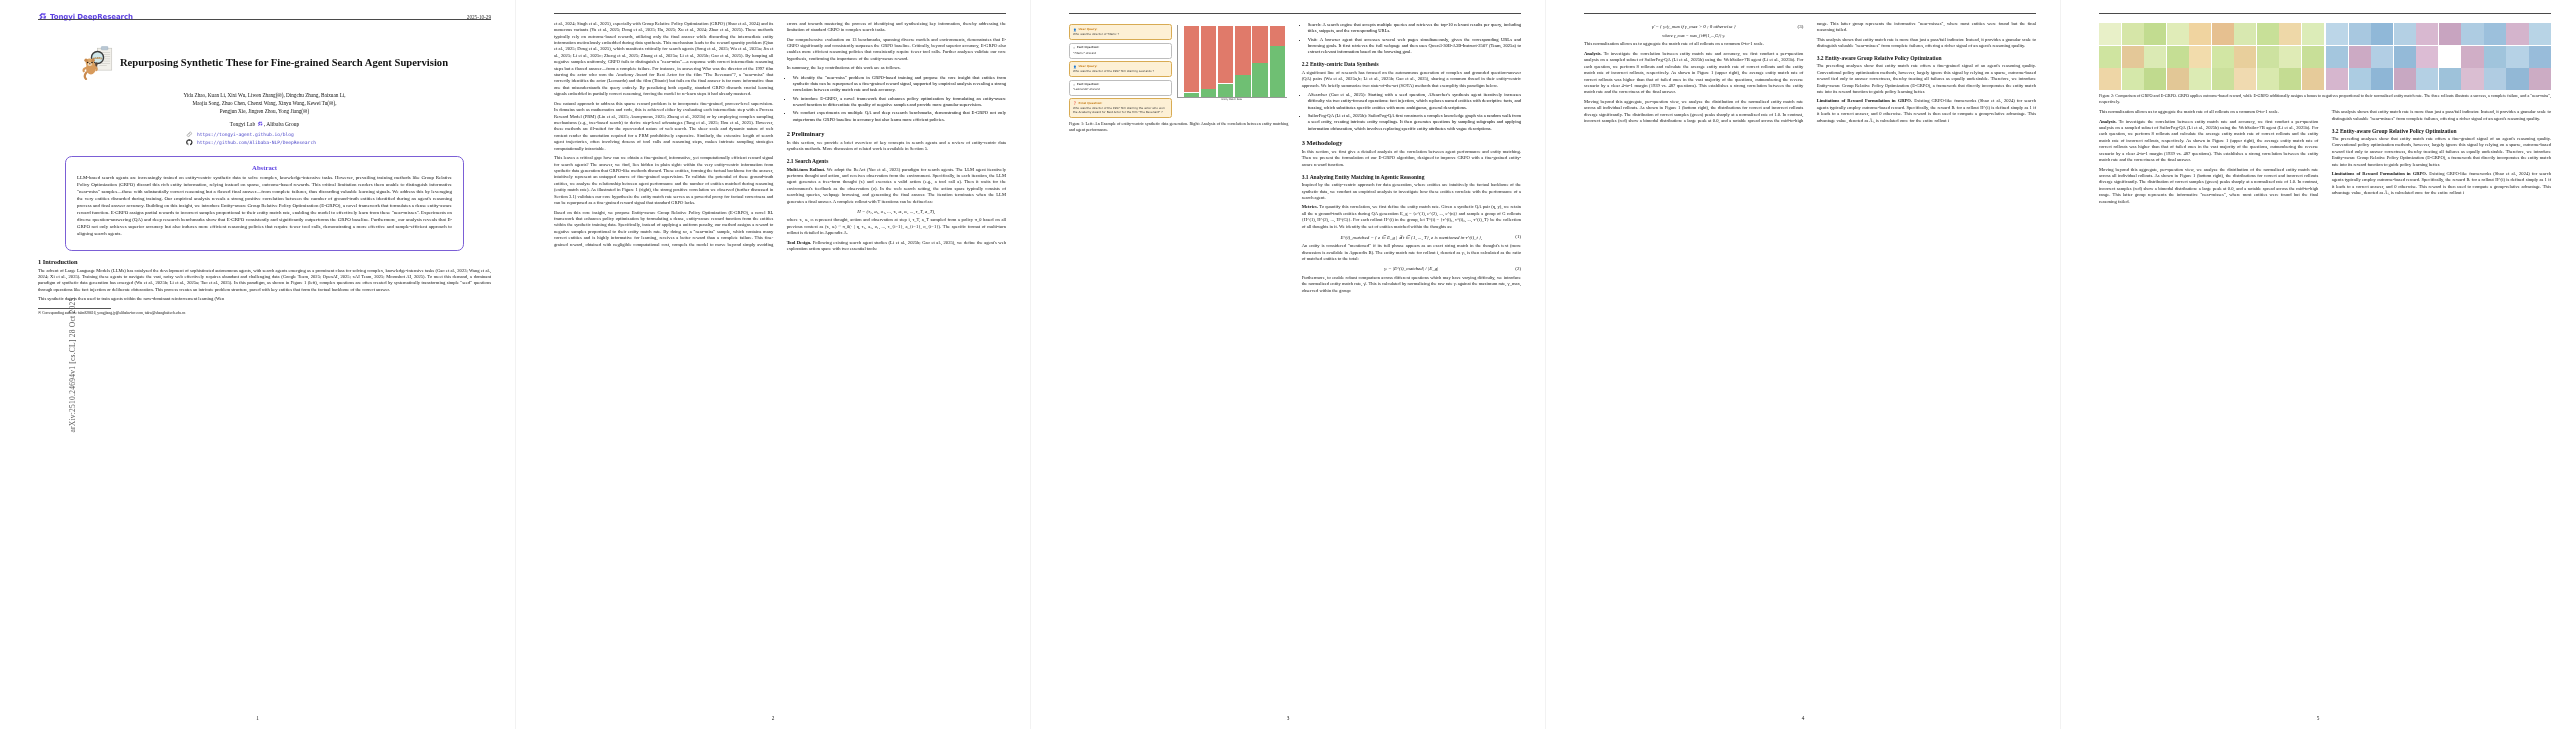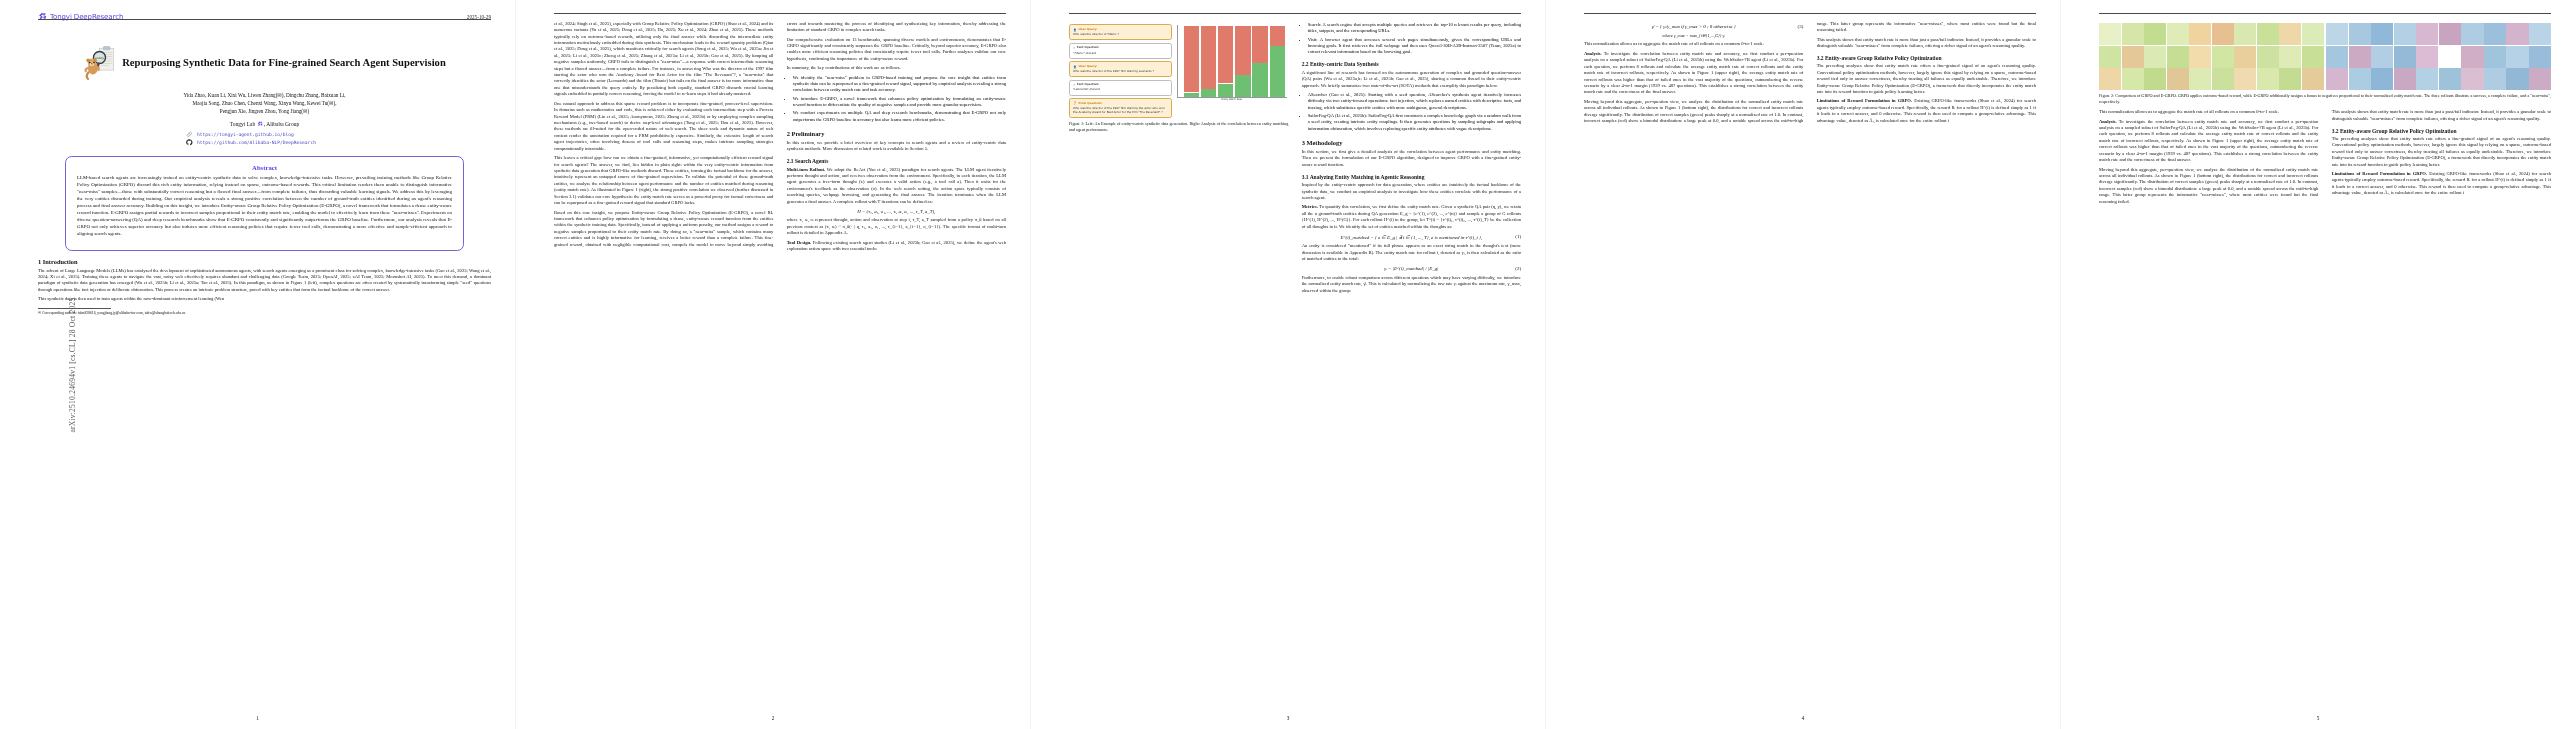--- a/index.html
+++ b/index.html
@@ -26,21 +26,21 @@
   
   .run-head {
     position:absolute; left:38px; right:24px; top:8.5px;
     height:16px;
     display:flex; align-items:center; justify-content:space-between;
   }
   .brand { display:flex; align-items:center; gap:3px; }
   .brand-mark { width:9px; height:9px; display:block; }
   .brand-text {
     font-family:"DejaVu Sans", sans-serif;
-    font-weight:normal; font-size:7px; color:#5b3fe0; letter-spacing:-0.1px;
+    font-weight:bold; font-size:7px; color:#5b3fe0; letter-spacing:-0.1px;
   }
   .run-date { font-family:"Liberation Serif", serif; font-size:5.2px; color:#2b2b2b; }
   .rule { position:absolute; left:38px; right:24px; top:19.4px; height:0.9px; background:#4a4a4a; }
 
   
   .arxiv-spine {
     position:absolute; left:4.9px; top:50%;
     transform:translateY(-50%) rotate(-90deg);
     transform-origin:center center;
     white-space:nowrap;
@@ -180,21 +180,21 @@
             <circle cx="9" cy="26" r="3" fill="#c98a4e"></circle>
               <circle cx="22" cy="26" r="3" fill="#c98a4e"></circle>
             <ellipse cx="16" cy="33" rx="4" ry="3.5" fill="#f0d8b8"></ellipse>
             <circle cx="12" cy="30" r="1.5" fill="#2a1a0e"></circle>
               <circle cx="20" cy="30" r="1.5" fill="#2a1a0e"></circle>
             <ellipse cx="16" cy="32.5" rx="1.5" ry="1" fill="#2a1a0e"></ellipse>
             <path d="M10 48 Q4 55 9 60" stroke="#c98a4e" stroke-width="4" fill="none" stroke-linecap="round"></path>
             <path d="M24 38 Q30 40 28 44" stroke="#d79a5b" stroke-width="4" fill="none" stroke-linecap="round"></path>
             <path d="M9 40 Q3 42 5 46" stroke="#d79a5b" stroke-width="4" fill="none" stroke-linecap="round"></path>
           </svg>
-          <h1 class="title">Repurposing Synthetic Data for Fine-grained Search Agent Supervision</h1>
+          <h1 class="title">Repurposing Synthetic These for Fine-grained Search Agent Supervision</h1>
         </div>
 
         <div class="authors">
           <div>Yida Zhao, Kuan Li, Xixi Wu, Liwen Zhang(✉), Dingchu Zhang, Baixuan Li,</div>
           <div>Maojia Song, Zhuo Chen, Chenxi Wang, Xinyu Wang, Kewei Tu(✉),</div>
           <div>Pengjun Xie, Jingren Zhou, Yong Jiang(✉)</div>
         </div>
 
         <div class="affil">
           <span>Tongyi Lab</span>

